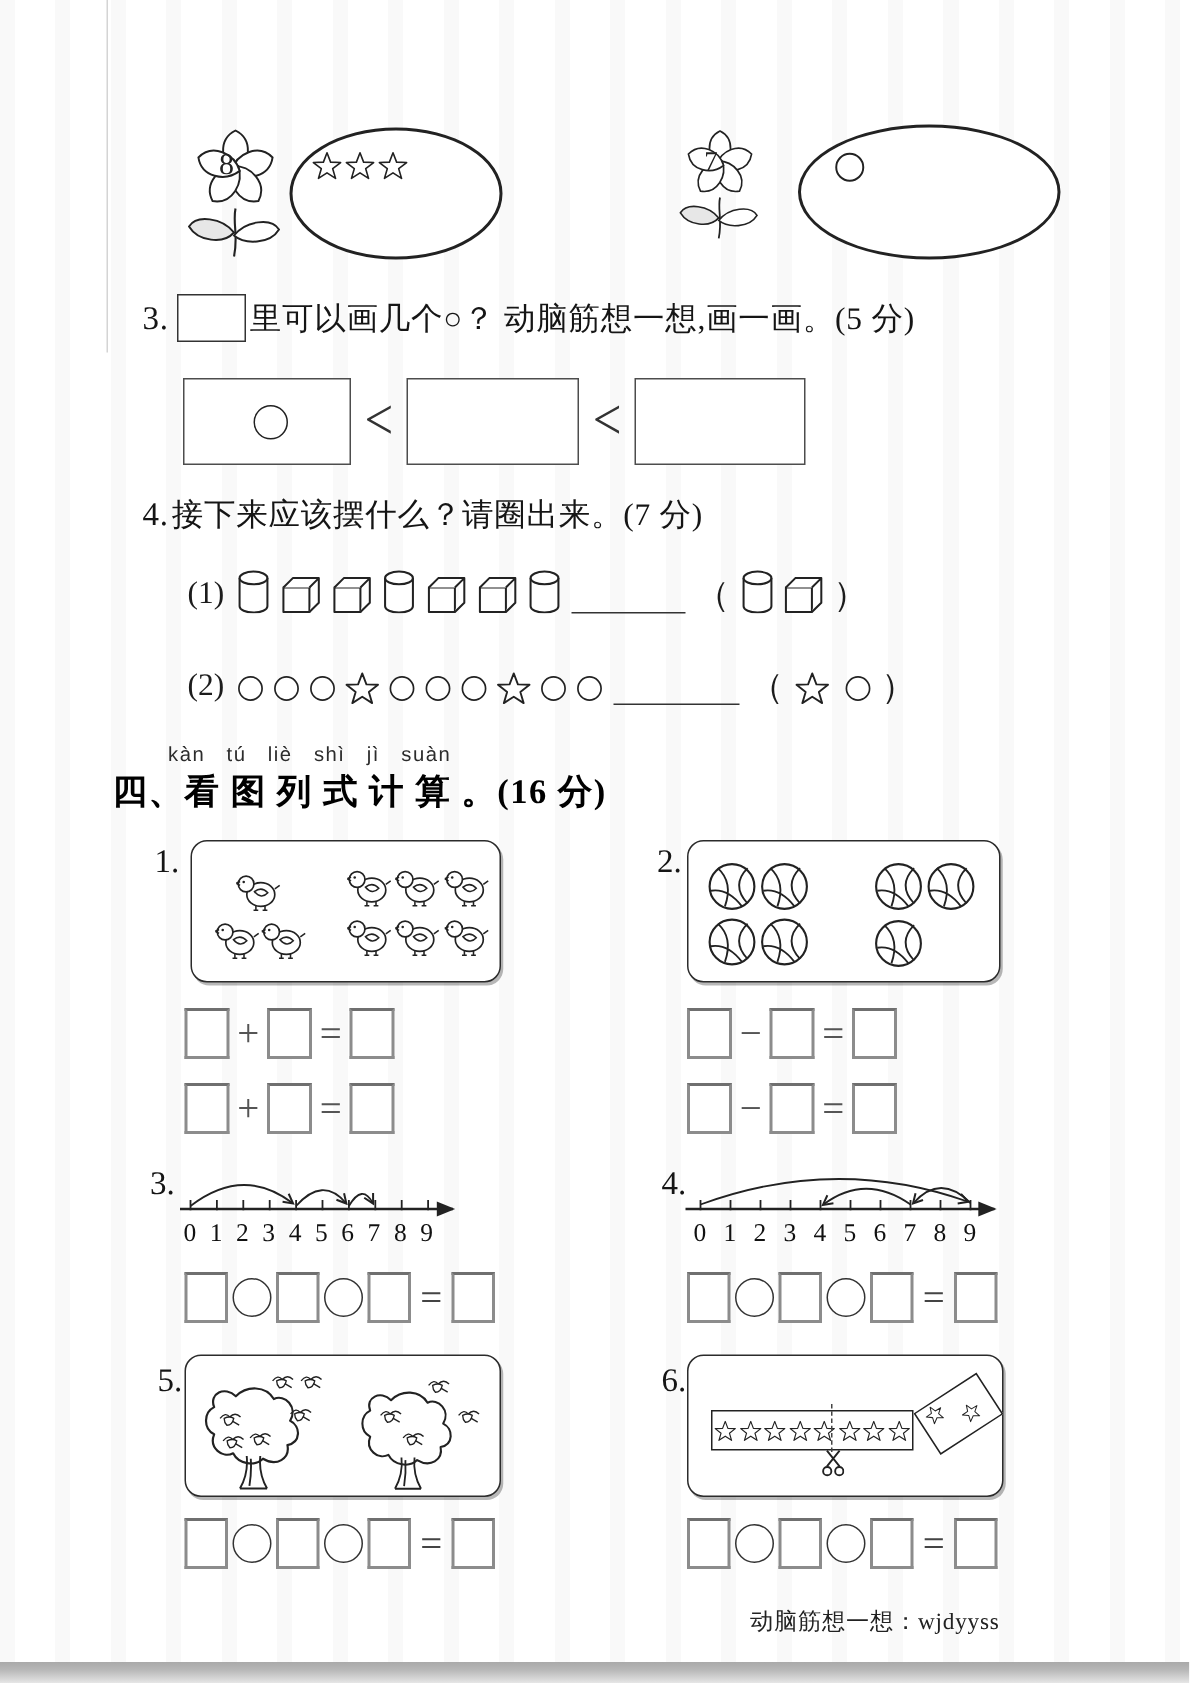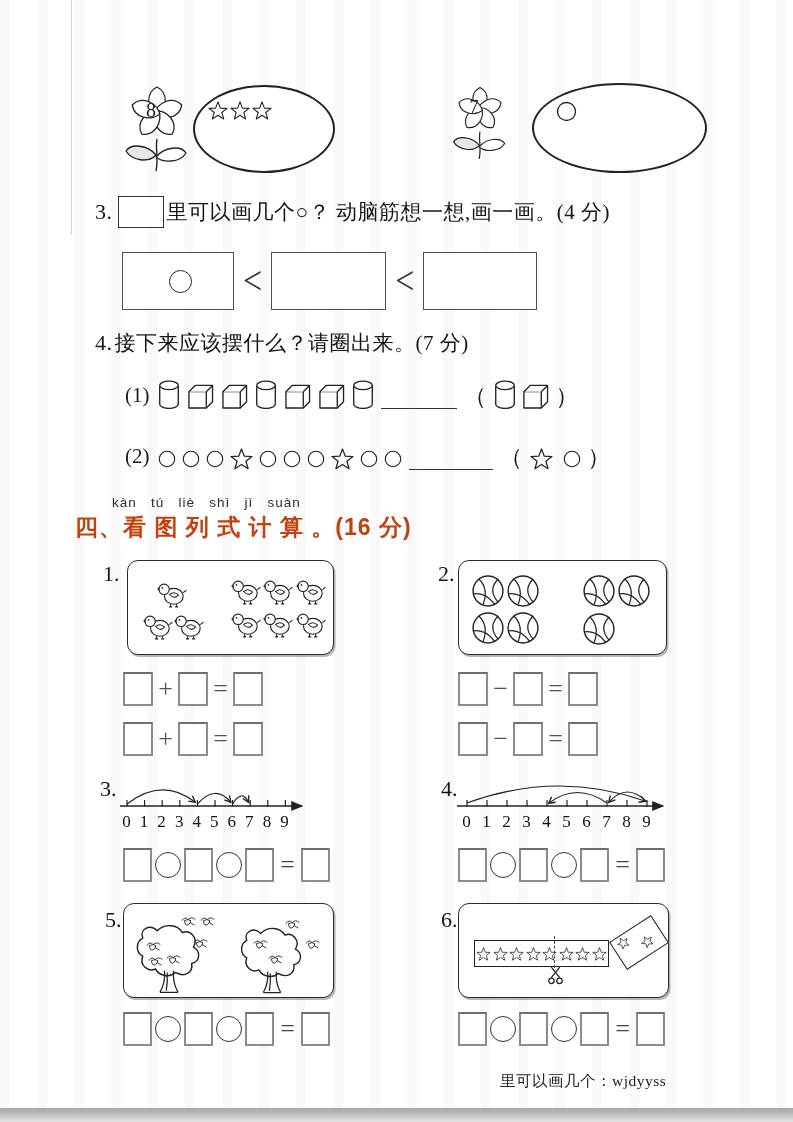--- a/index.html
+++ b/index.html
@@ -36,22 +36,22 @@
   .cmp-circle{position:absolute;left:46px;top:17px;width:21px;height:21px;
         border:1.6px solid #222;border-radius:50%;}
   
   .pat-row{display:flex;align-items:flex-end;gap:7px;font-size:21px;}
   .pat-label{font-size:21px;margin-right:1px;line-height:1.3;}
   .blank{border-bottom:1.6px solid #333;align-self:flex-end;}
   .paren{font-size:23px;line-height:1.1;}
   
   .pinyin{font-family:"Liberation Sans","DejaVu Sans",sans-serif;font-size:13.5px;color:#2c2c2c;
         white-space:pre;letter-spacing:1px;}
-  .sec-title{font-family:Liberation Sans, sans-serif;font-weight:bold;
-        font-size:23px;color:#c2410c;letter-spacing:1px;white-space:pre;}
+  .sec-title{font-family:Liberation Serif, serif;font-weight:bold;
+        font-size:23px;color:#000000;letter-spacing:1px;white-space:pre;}
   
   .picbox{position:absolute;width:205px;height:93px;background:#fff;border:1.8px solid #2b2b2b;
         border-radius:11px;box-shadow:1.5px 2px 0 rgba(0,0,0,0.28);}
   .subnum{position:absolute;font-size:22px;color:#151515;}
   
   .eqrow{position:absolute;display:flex;align-items:center;}
   .eqrow.typeA{gap:5px;}
   .eqrow.typeB{gap:3px;}
   .eqbox{width:26px;height:30px;border:2px solid #8c8c8c;border-top-color:#6f6f6f;background:#fff;}
   .typeB .eqbox{width:25px;}
@@ -175,21 +175,21 @@
 
     <svg class="icon i-circle">
           <use href="#icon-circle"></use>
         </svg>
       </div>
   </div>
 
   <div class="qline abs" style="left:95px;top:196px">
     <span class="qnum">3.</span>
     <span class="inline-box"></span>
-    <span>里可以画几个○？ 动脑筋想一想,画一画。(4 分)</span>
+    <span>里可以画几个○？ 动脑筋想一想,画一画。(5 分)</span>
   </div>
 
   <div class="cmp-row abs" style="left:122px;top:252px">
     <div class="cmp-rect" style="width:110px">
       <span class="cmp-circle"></span>
     </div>
     <span class="cmp-lt">&lt;</span>
     <div class="cmp-rect" style="width:113px"></div>
     <span class="cmp-lt">&lt;</span>
     <div class="cmp-rect" style="width:112px"></div>
@@ -564,15 +564,15 @@
   <div class="eqrow typeB" style="left:458px;top:1012px">
     <div class="eqbox"></div>
     <div class="eqcircle"></div>
     <div class="eqbox"></div>
     <div class="eqcircle"></div>
     <div class="eqbox"></div>
     <span class="op">=</span>
     <div class="eqbox"></div>
   </div>
 
-  <div class="footer" style="left:500px;top:1071px">里可以画几个：wjdyyss</div>
+  <div class="footer" style="left:500px;top:1071px">动脑筋想一想：wjdyyss</div>
   <div class="bottom-band"></div>
 </div>
 
 </body></html>

